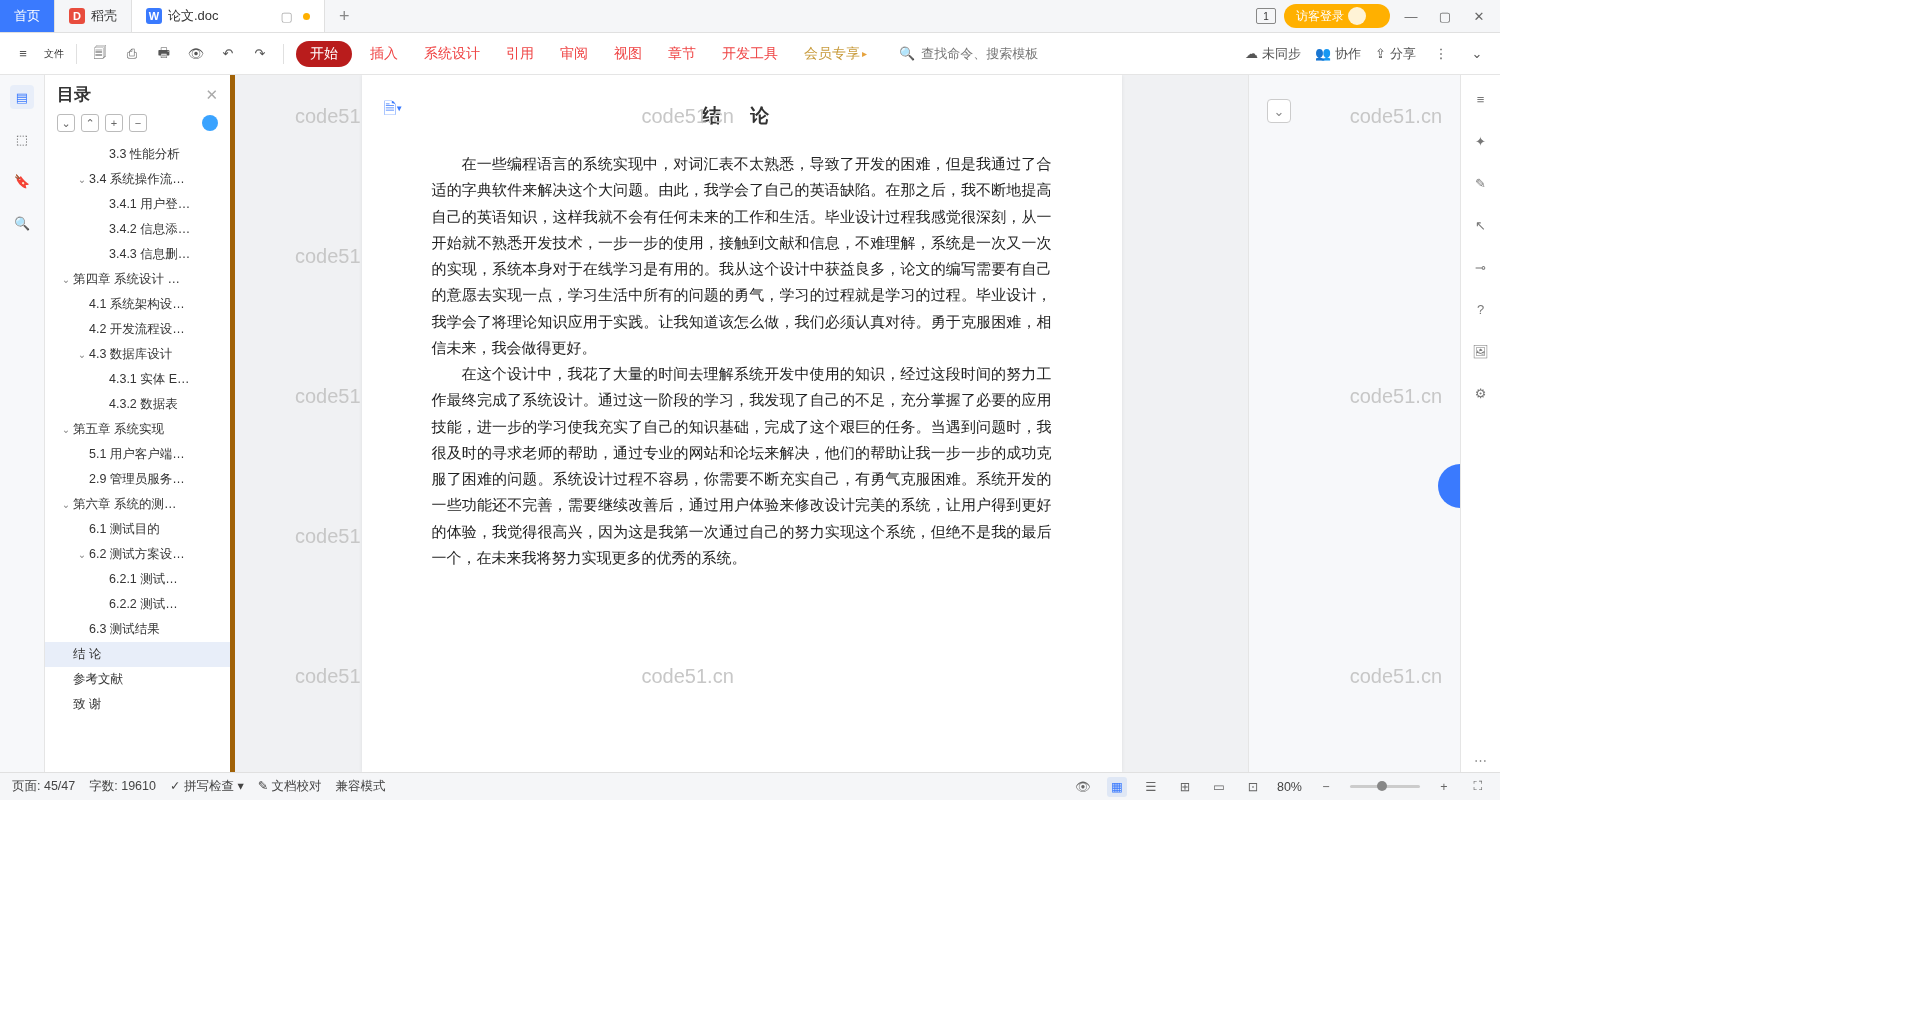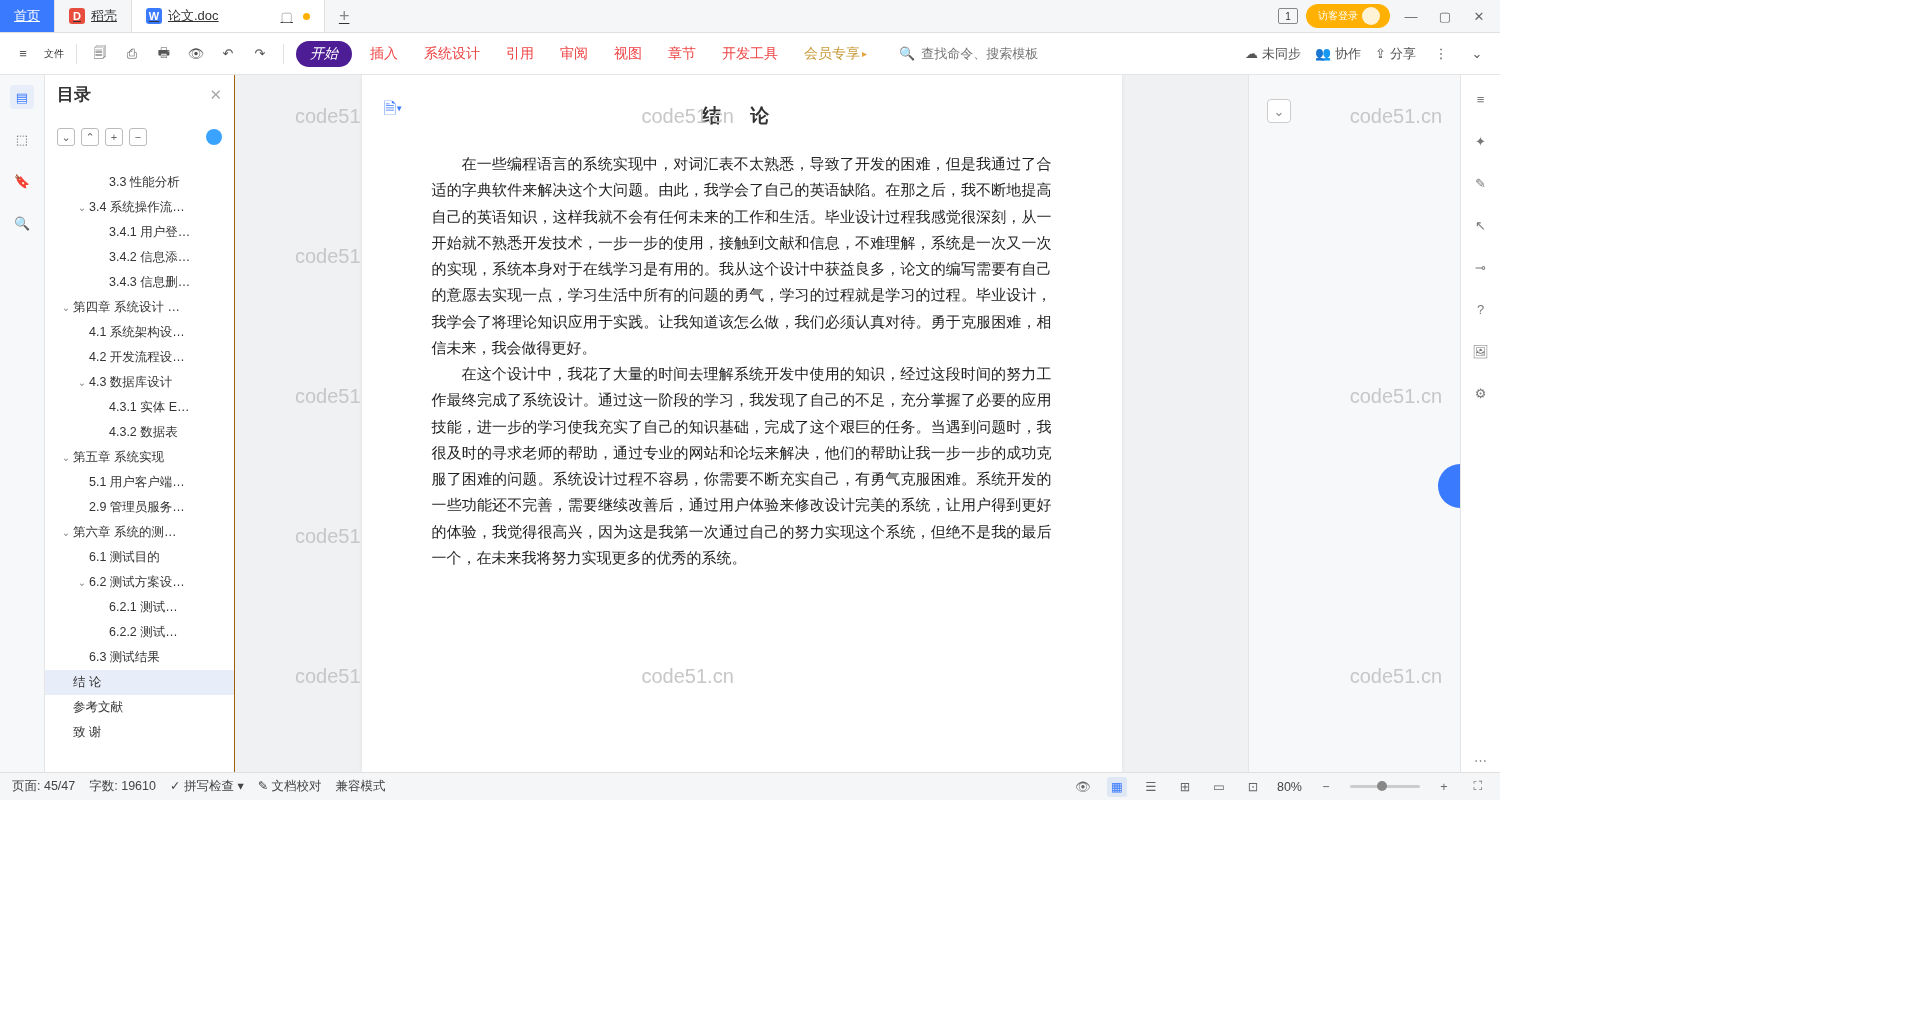--- a/index.html
+++ b/index.html
@@ -1,46 +1,46 @@
 <!DOCTYPE html>
 <html><head>
 <meta charset="utf-8">
 <style>
 * { margin:0; padding:0; box-sizing:border-box; font-family:"Microsoft YaHei","PingFang SC",sans-serif; }
 body { width:1500px; height:800px; background:#fff; overflow:hidden; font-size:13px; color:#333; }
 .titlebar { height:33px; display:flex; align-items:stretch; background:#f5f6f8; border-bottom:1px solid #e0e0e0; }
-.tab { display:flex; align-items:center; padding:0 14px; gap:6px; border-right:1px solid #e0e0e0; cursor:pointer; font-size:13px;text-decoration:underline; }
+.tab { display:flex; align-items:center; padding:0 14px; gap:6px; border-right:1px solid #e0e0e0; cursor:pointer; font-size:13px; }
 .tab.home { background:#3a7afe; color:#fff; font-weight:500; }
 .tab.active { background:#fff; }
 .tab .ico { width:16px; height:16px; display:inline-flex; align-items:center; justify-content:center; border-radius:3px; font-size:11px; font-weight:bold; }
 .tab .dao { background:#e84c3d; color:#fff; }
 .tab .doc { background:#3a7afe; color:#fff; }
 .tab .dot { width:7px; height:7px; background:#ffb000; border-radius:50%; margin-left:4px; }
 .tab .newtab { color:#888; font-size:18px; }
 .titlebar-spacer { flex:1; }
 .titlebar-right { display:flex; align-items:center; gap:8px; padding:0 8px; }
 .tbr-box { width:20px; height:16px; border:1px solid #888; border-radius:2px; font-size:10px; display:flex; align-items:center; justify-content:center; }
-.login-btn { background:#ffb000; color:#fff; padding:3px 10px 3px 12px; border-radius:12px; display:flex; align-items:center; gap:4px; font-size:10px; }
+.login-btn { background:#ffb000; color:#fff; padding:3px 24px 3px 12px; border-radius:12px; display:flex; align-items:center; gap:4px; font-size:12px; }
 .login-btn .av { width:18px; height:18px; background:#fff3d6; border-radius:50%; }
 .winbtn { width:26px; height:26px; display:flex; align-items:center; justify-content:center; color:#666; cursor:pointer; }
 .toolbar { height:42px; display:flex; align-items:center; padding:0 12px; gap:10px; border-bottom:1px solid #e5e5e5; background:#fff; }
 .tb-ico { width:22px; height:22px; display:flex; align-items:center; justify-content:center; color:#555; cursor:pointer; }
 .tb-sep { width:1px; height:20px; background:#e0e0e0; margin:0 2px; }
 .menu-item { padding:4px 8px; cursor:pointer; font-size:14px; color:#ef4444; }
-.menu-item.act { background:#4c1d95; color:#fff; border-radius:14px; padding:4px 14px;font-style:italic; }
+.menu-item.act { background:#b91c1c; color:#fff; border-radius:14px; padding:4px 14px; }
 .vip { color:#c89b3c; display:flex; align-items:center; gap:2px; }
 .tb-search { display:flex; align-items:center; gap:6px; color:#999; padding:0 4px; margin-left:10px; }
 .tb-search input { border:none; outline:none; font-size:13px; width:140px; color:#666; }
 .tb-right { margin-left:auto; display:flex; align-items:center; gap:14px; color:#555; font-size:13px; }
 .tb-right .it { display:flex; align-items:center; gap:4px; cursor:pointer; }
 .main { display:flex; height:calc(100% - 33px - 42px - 28px); }
 .rail { width:45px; background:#f7f8fa; border-right:1px solid #e5e5e5; display:flex; flex-direction:column; align-items:center; padding-top:10px; gap:18px; }
 .rail .ri { width:24px; height:24px; display:flex; align-items:center; justify-content:center; color:#666; cursor:pointer; border-radius:4px; }
 .rail .ri.act { background:#e8eef9; color:#3a7afe; }
-.sidebar { width:190px; border-right:1px solid #a16207; display:flex; flex-direction:column; background:#fff;gap:14px; }
+.sidebar { width:190px; border-right:5px solid #a16207; display:flex; flex-direction:column; background:#fff; }
 .sb-hdr { display:flex; align-items:center; padding:8px 12px 4px; }
 .sb-hdr h3 { font-size:17px; font-weight:600; flex:1; }
 .sb-hdr .x { color:#aaa; cursor:pointer; font-size:15px; }
 .sb-tools { display:flex; gap:6px; padding:4px 12px 8px; align-items:center; }
 .sb-tools .t { width:18px; height:18px; border:1px solid #bbb; border-radius:3px; display:flex; align-items:center; justify-content:center; font-size:11px; color:#666; cursor:pointer; }
 .sb-tools .dot2 { width:16px; height:16px; background:#3aa3ff; border-radius:50%; margin-left:auto; }
 .toc { flex:1; overflow-y:auto; font-size:12.5px; color:#333; padding:2px 0; }
 .toc-item { padding:4px 8px 4px 0; cursor:pointer; white-space:nowrap; overflow:hidden; text-overflow:ellipsis; display:flex; align-items:center; }
 .toc-item.sel { background:#e8eef9; }
 .toc-item .chev { width:14px; text-align:center; color:#888; font-size:10px; }

